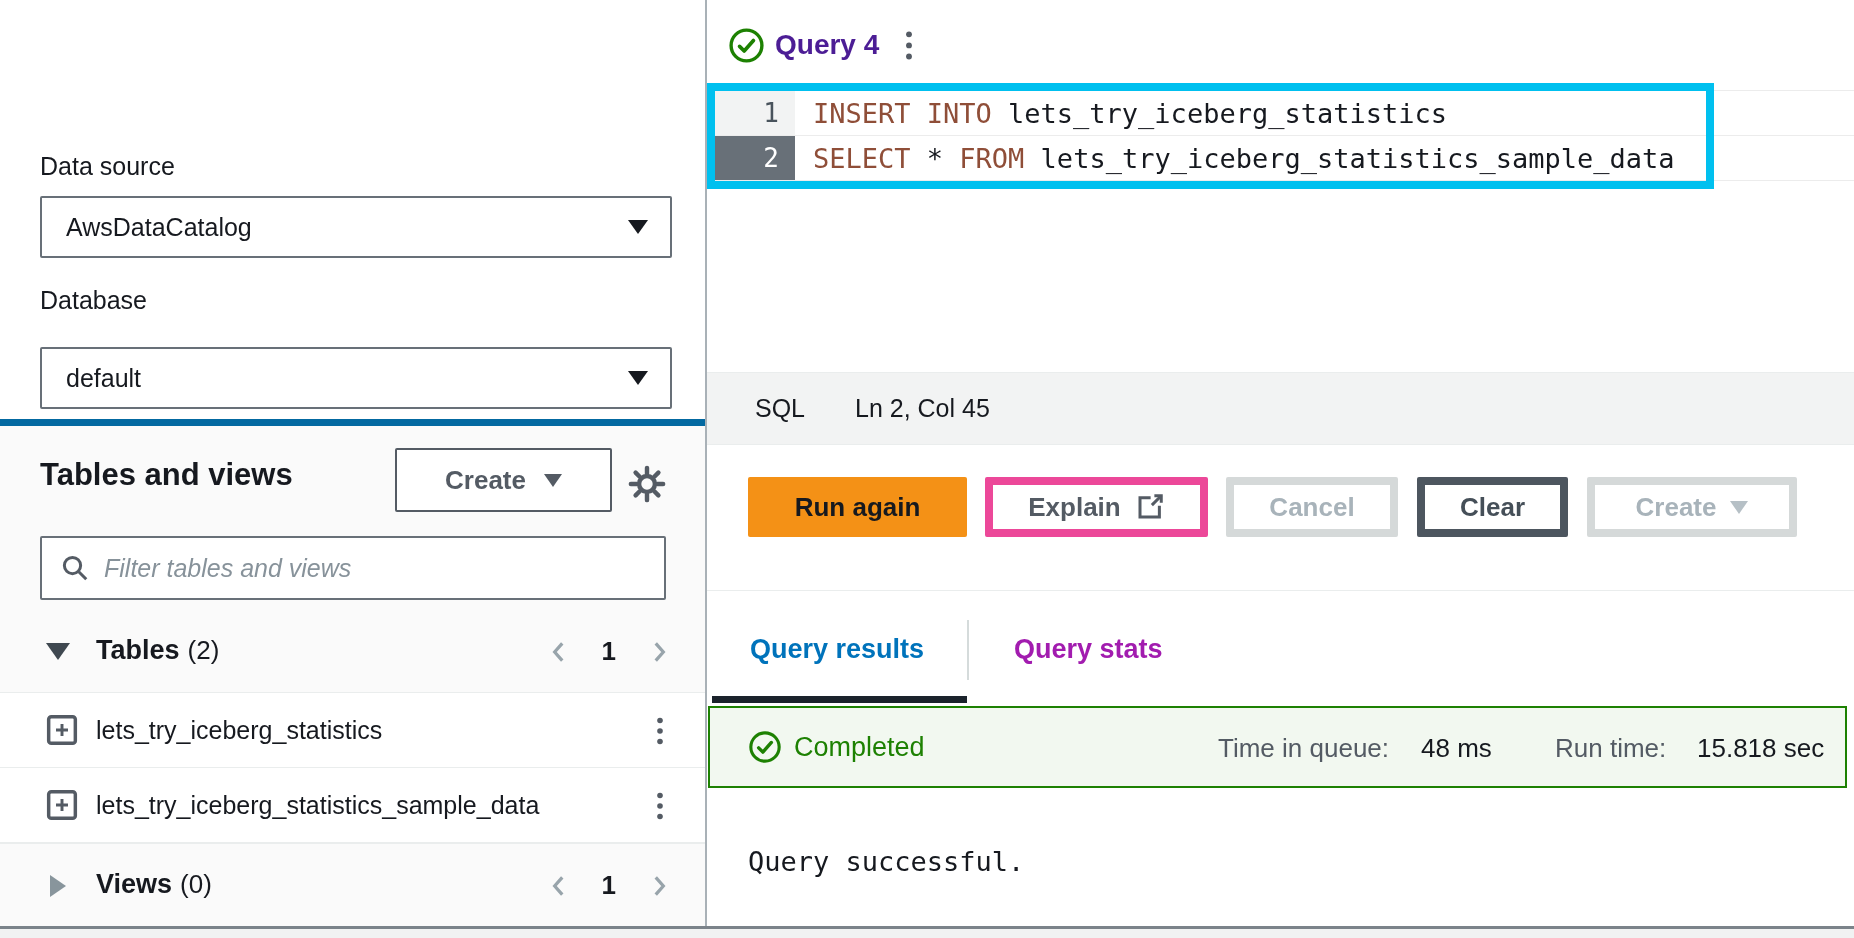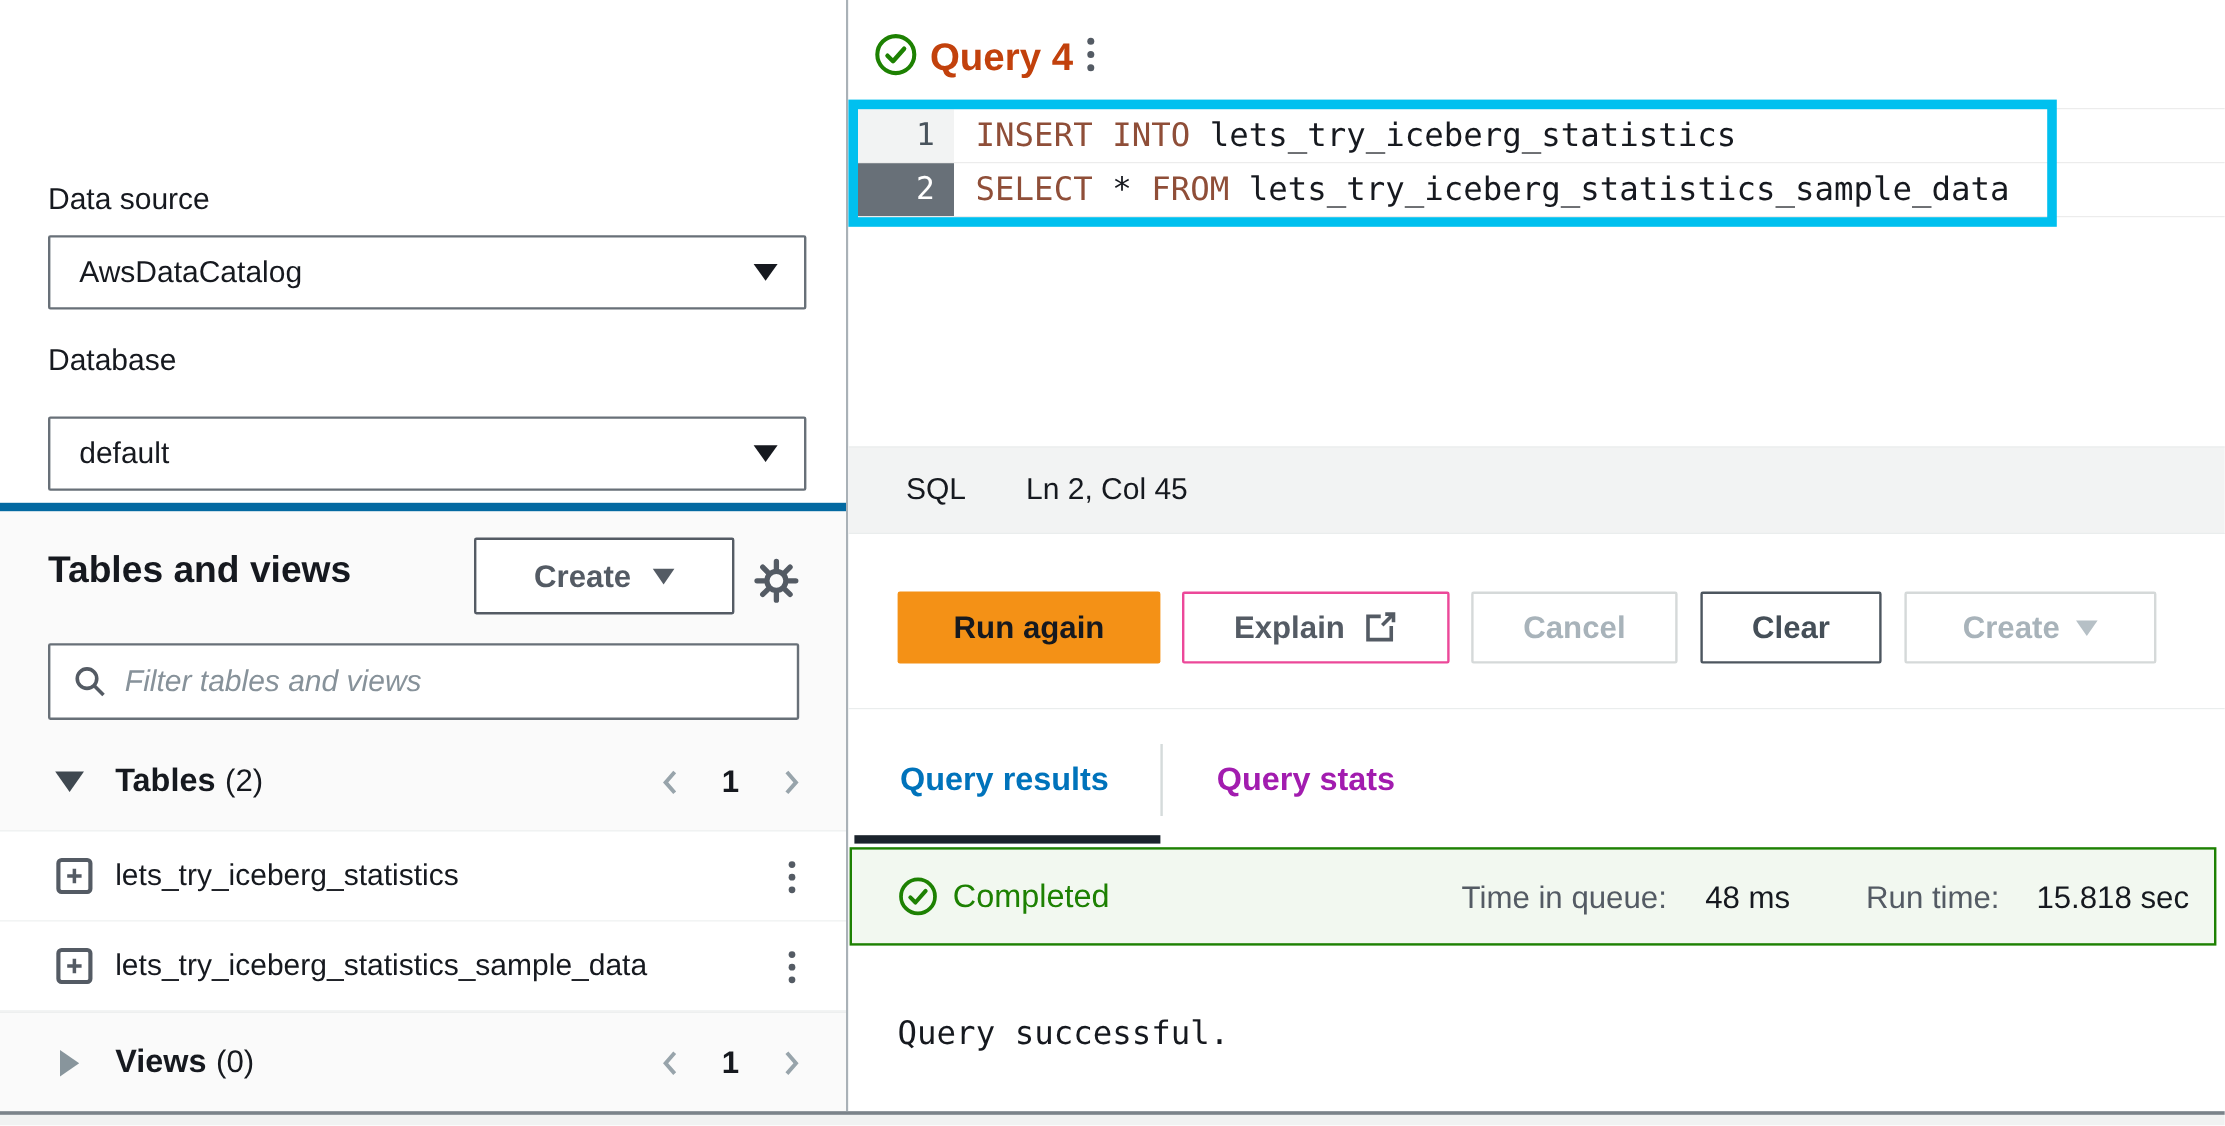--- a/index.html
+++ b/index.html
@@ -44,39 +44,39 @@
 
   .table-row { position:absolute; left:0; width:100%; height:75px; background:#fff; border-bottom:1px solid #eaeded; }
   #table-row-0 { top:693px; } #table-row-1 { top:768px; }
   .expand-btn { position:absolute; left:46px; top:21px; width:32px; height:32px; background:none; border:none; cursor:pointer; color:#545b64; padding:0; }
   .t-label { position:absolute; left:96px; top:50%; transform:translateY(-50%); font-size:25px; color:#16191f; }
   .kebab-btn { position:absolute; left:646px; top:21px; width:30px; height:34px; background:none; border:none; cursor:pointer; color:#545b64; padding:0; }
 
   
   .main { position:absolute; left:707px; top:0; right:0; height:926px; background:#fff; }
   .q-check { position:absolute; left:21px; top:27px; width:37px; height:37px; color:#1d8102; }
-  .q-title { position:absolute; left:68px; top:29px; font-size:32px; font-weight:700; color:#c2410c; cursor:pointer; background:none; border:none; }
+  .q-title { position:absolute; left:68px; top:29px; font-size:28px; font-weight:700; color:#4c1d95; cursor:pointer; background:none; border:none; }
   .q-kebab { position:absolute; left:188px; top:28px; width:28px; height:36px; background:none; border:none; cursor:pointer; color:#545b64; padding:0; }
 
   .editor { position:absolute; left:2px; top:90px; right:0; height:282px; border-top:1px solid #ececec; cursor:text; }
   .code-row { display:flex; height:45px; border-bottom:1px solid #ececec; align-items:center; font-family:"DejaVu Sans Mono",monospace; font-size:27px; }
   .gutter { width:86px; height:100%; display:flex; align-items:center; justify-content:flex-end; padding-right:16px; font-size:26px; flex:none; }
   .row-1 .gutter { background:#f2f3f3; color:#49535c; }
   .row-2 .gutter { background:#687078; color:#ffffff; }
   .code-line { white-space:pre; padding-left:18px; color:#16191f; }
   .tok-keyword { color:#8f4e38; }
   .tok-identifier { color:#16191f; }
   .selection-box { position:absolute; left:-2px; top:-8px; width:1007px; height:106px; border:8px solid #00c0ef; pointer-events:none; }
 
   .status-bar { position:absolute; left:0; top:372px; right:0; height:73px; background:#f2f3f3; border-top:1px solid #eaeded; border-bottom:1px solid #eaeded; }
   .lang { position:absolute; left:48px; top:21px; font-size:25px; }
   .cursor-pos { position:absolute; left:148px; top:21px; font-size:25px; }
 
-  .actions { position:absolute; left:0; top:477px; right:0; height:48px;margin-top:16px; }
-  .btn { position:absolute; height:60px; border-radius:2px; font-weight:700; font-size:26px; display:flex; align-items:center; justify-content:center; gap:14px; cursor:pointer; background:#fff; border:2px solid #ec4899; color:#545b64; }
+  .actions { position:absolute; left:0; top:477px; right:0; height:48px; }
+  .btn { position:absolute; height:60px; border-radius:2px; font-weight:700; font-size:26px; display:flex; align-items:center; justify-content:center; gap:14px; cursor:pointer; background:#fff; border:8px solid #ec4899; color:#545b64; }
   #btn-run { left:41px; width:219px; background:#f49116; border:none; color:#16191f; }
   #btn-explain { left:278px; width:223px; }
   #btn-cancel { left:519px; width:172px; border-color:#d5d9d9; color:#a8b3ba; cursor:default; }
   #btn-clear { left:710px; width:151px; border-color:#4d565f; color:#454f58; }
   #btn-create { left:880px; width:210px; border-color:#d5d9d9; color:#a8b3ba; cursor:default; }
   #btn-create .caret { width:0; height:0; border-left:9px solid transparent; border-right:9px solid transparent; border-top:13px solid #b6c0c6; }
 
   .results-divider { position:absolute; left:0; top:590px; right:0; height:1px; background:#eaeded; }
 
   .tabs { position:absolute; left:0; top:610px; right:0; height:96px; }

